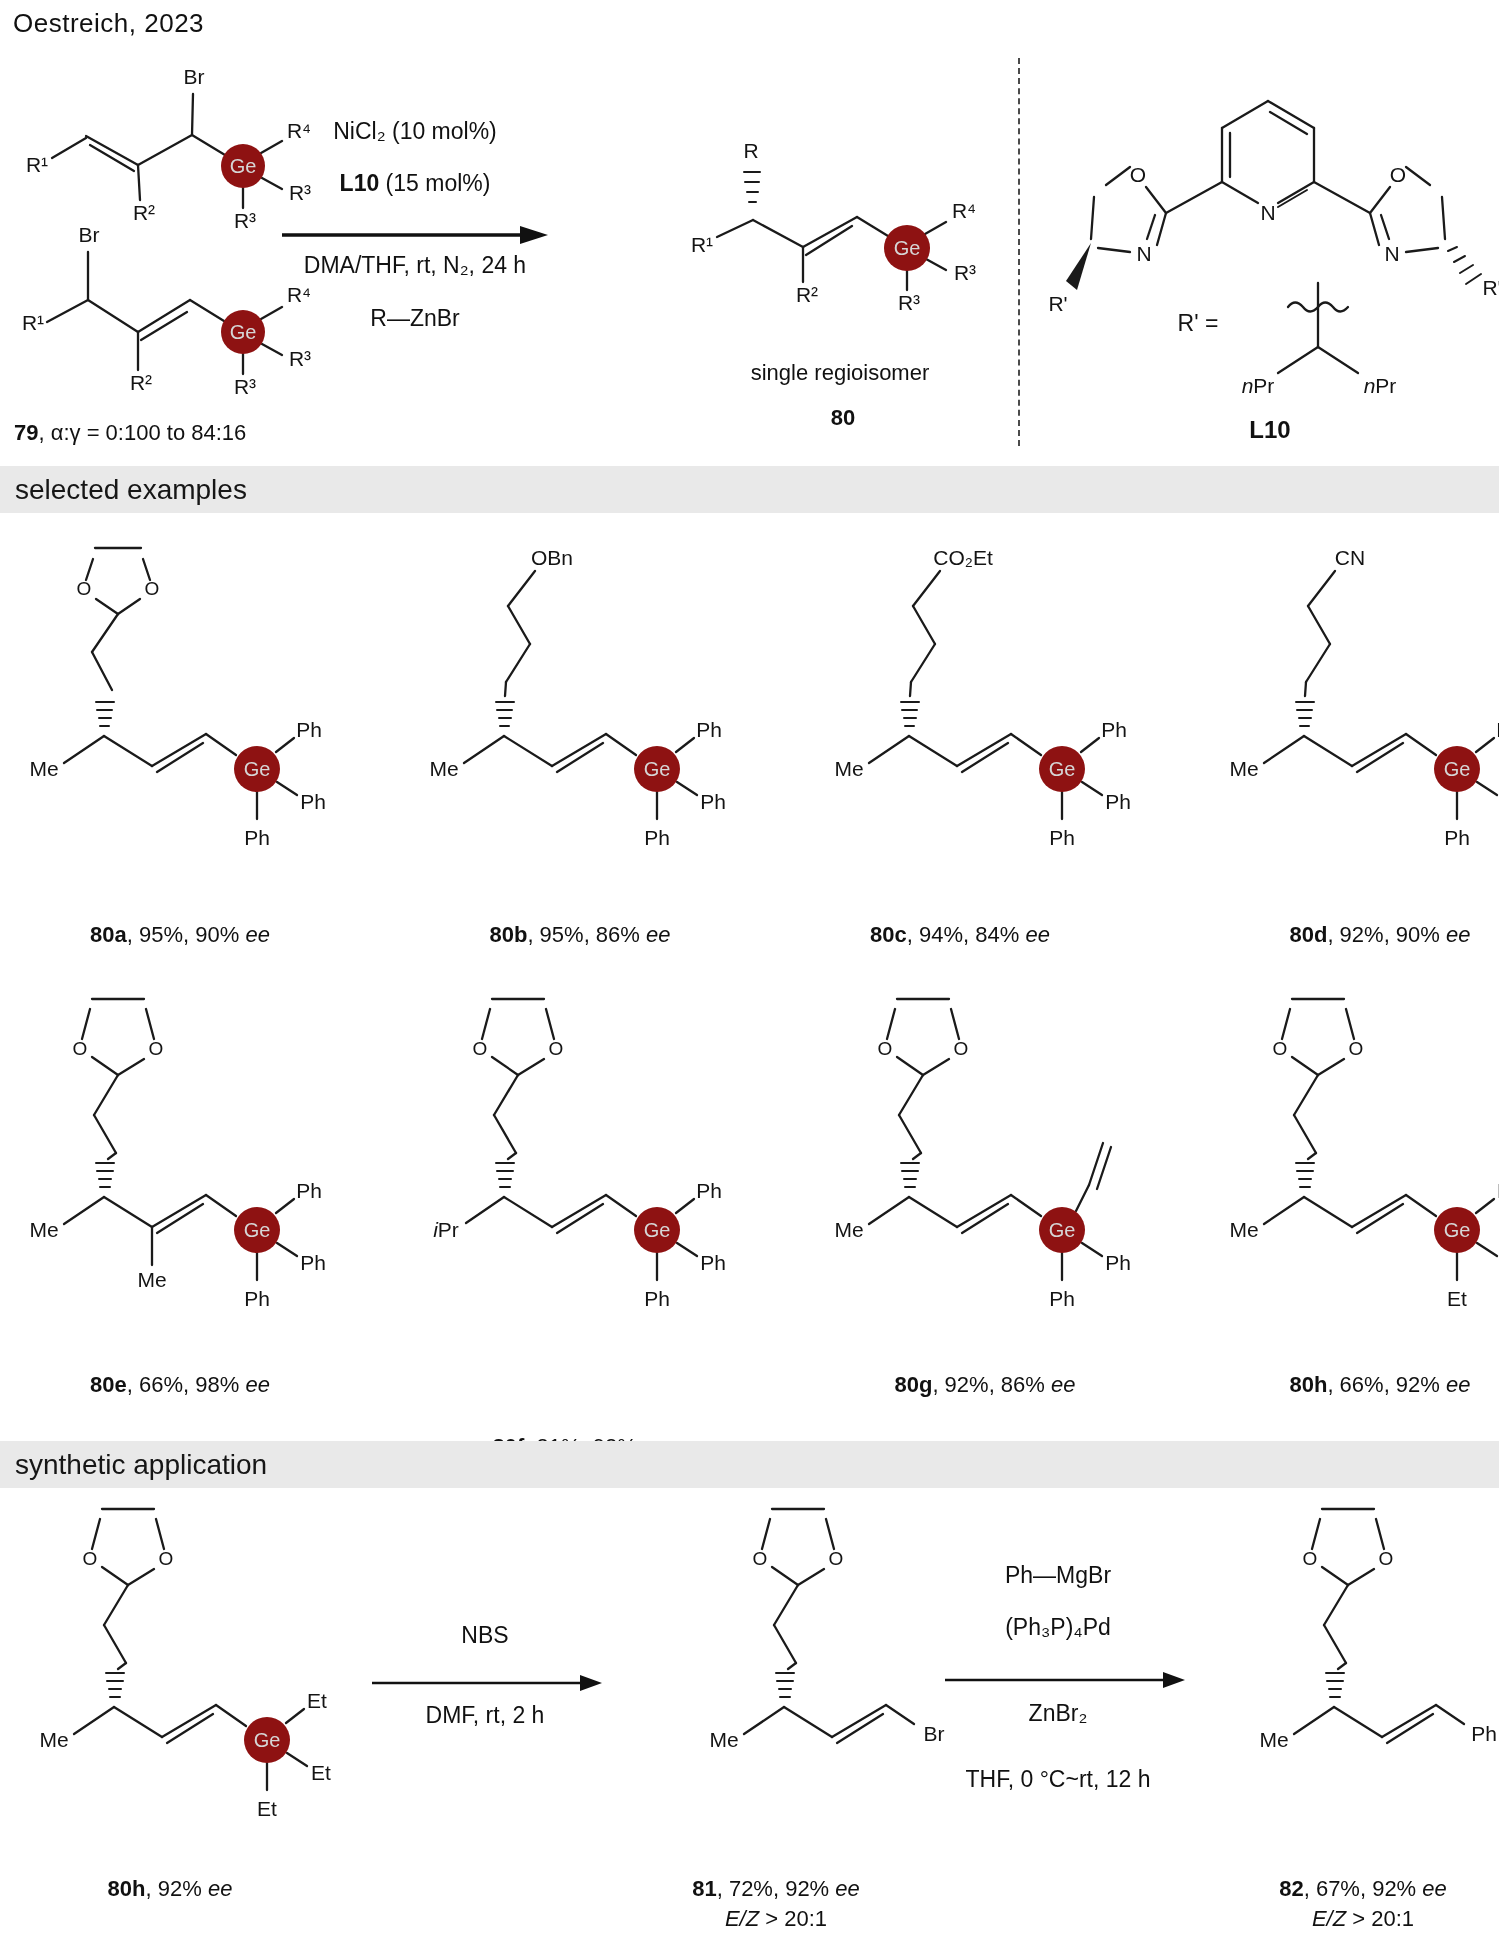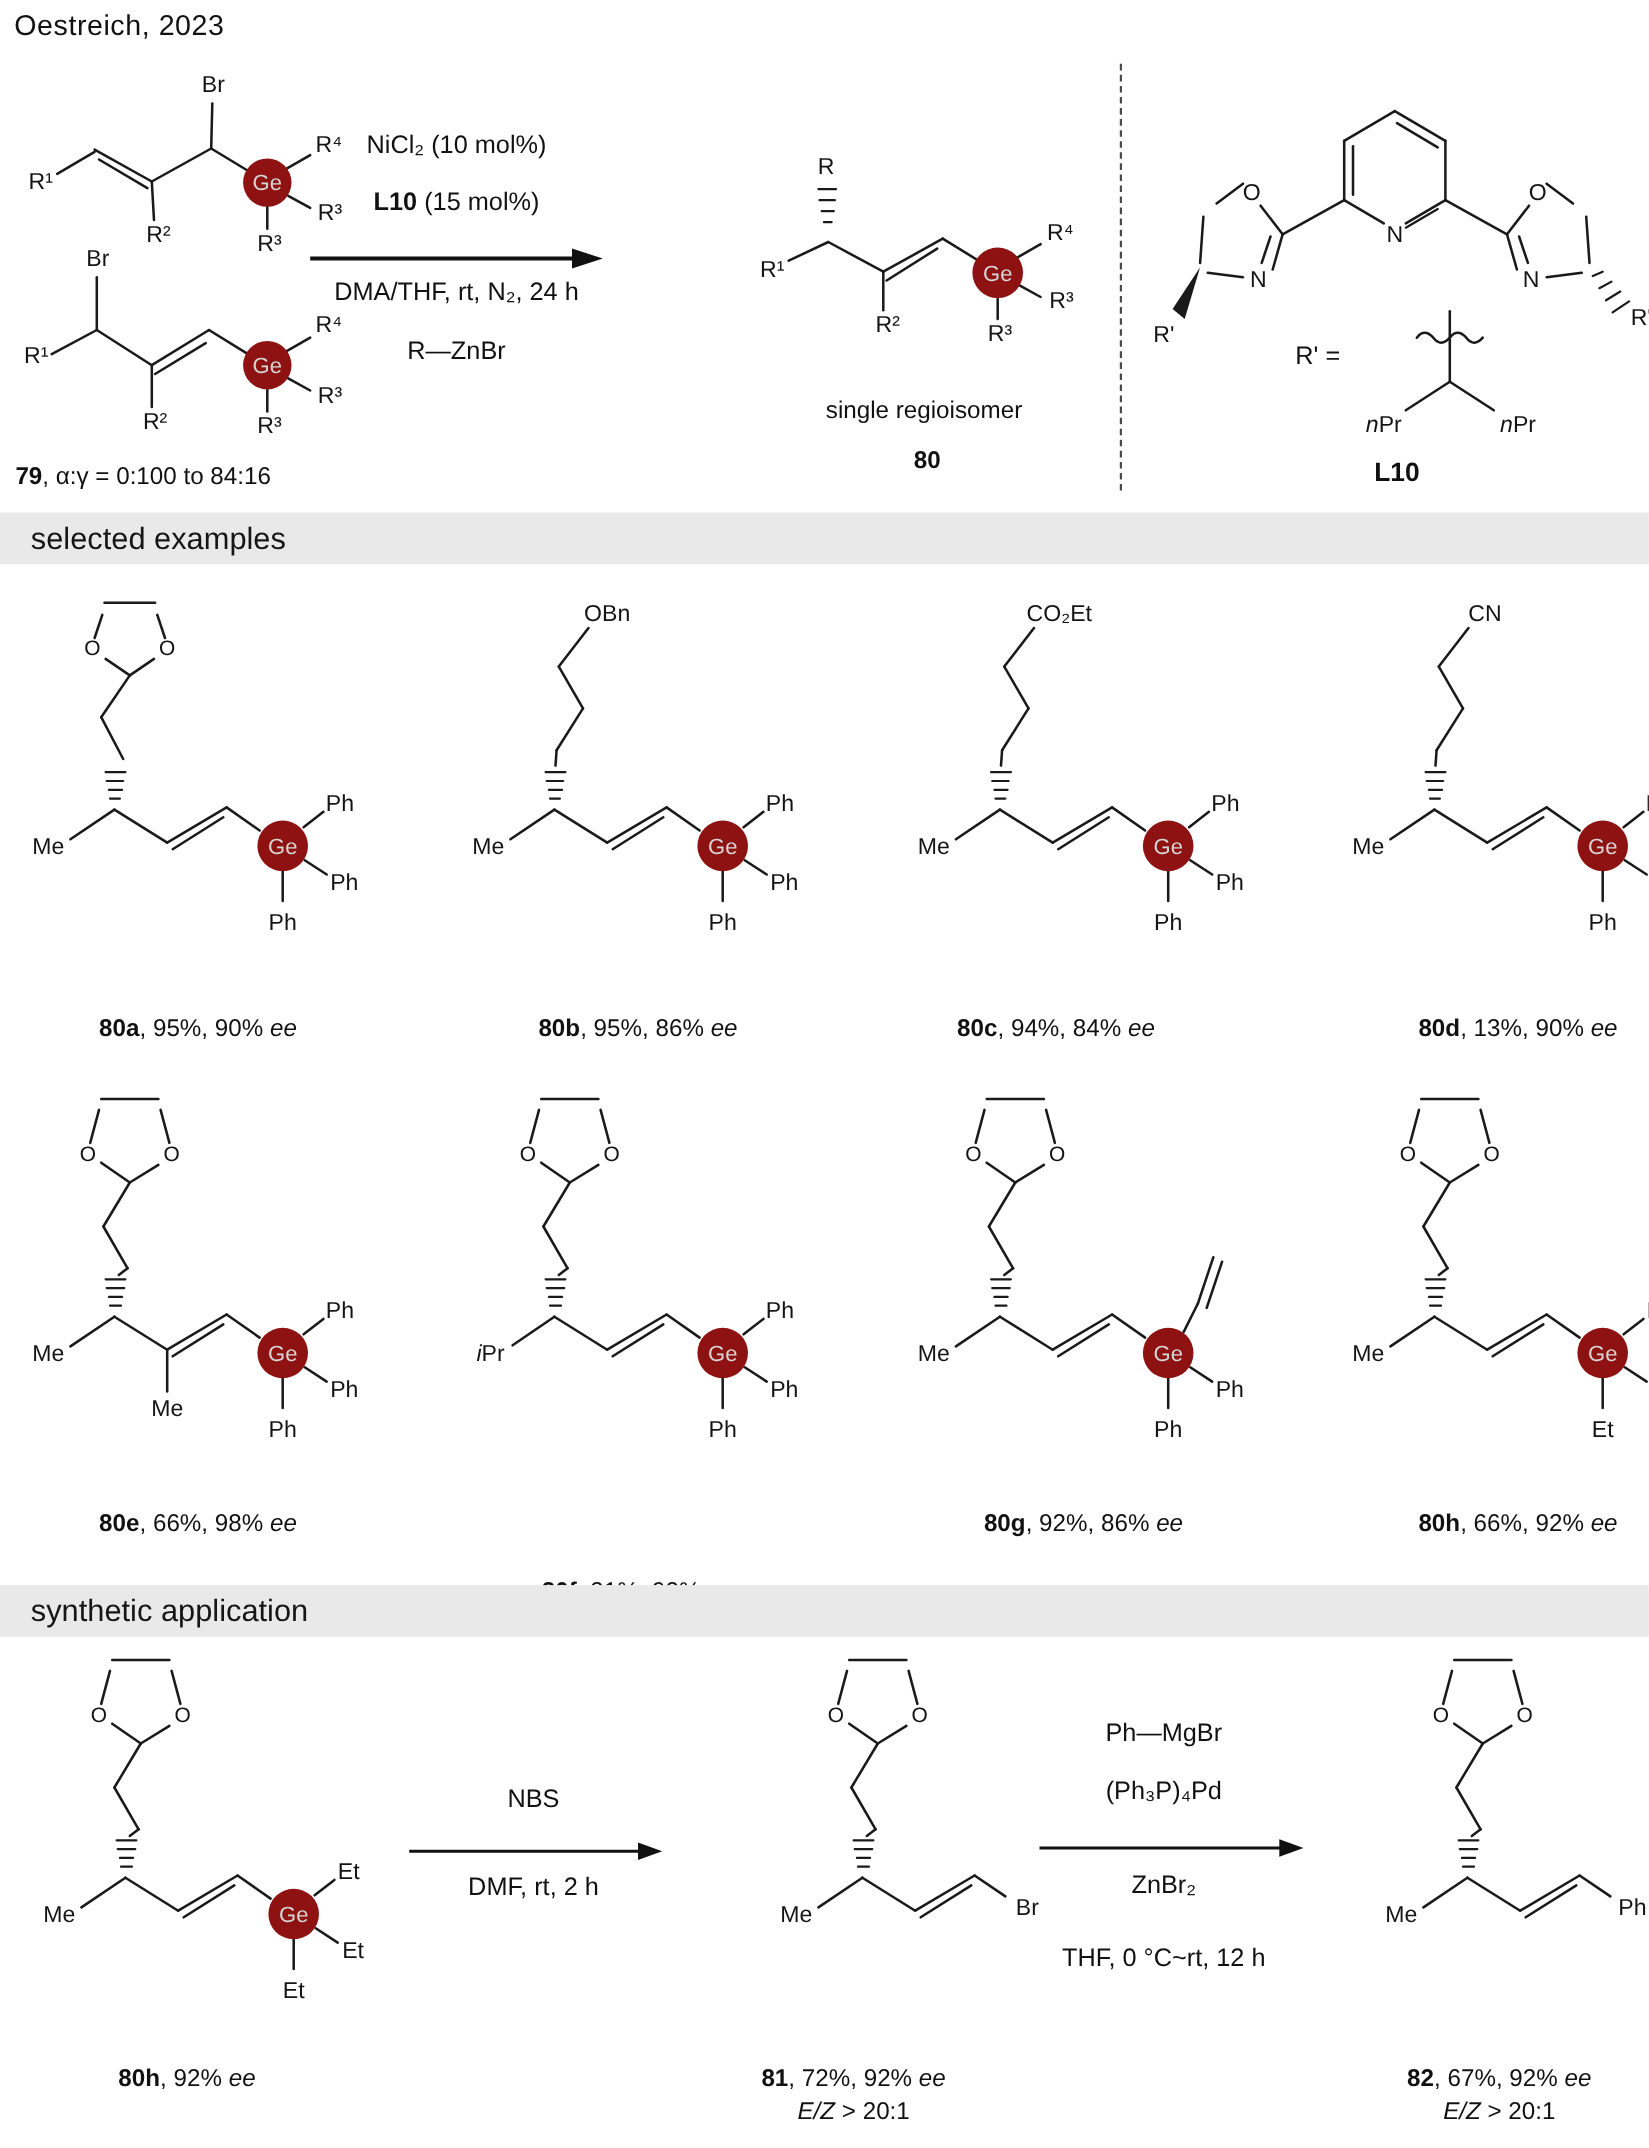--- a/index.html
+++ b/index.html
@@ -2,21 +2,21 @@
 <html style="--ge: #8e1212; --getext: #d6d6d6; --band: #e9e9e9; --bond: #1a1a1a;"><head>
 <meta charset="utf-8">
 <style>
   :root{ --ge:#8e1212; --getext:#d6d6d6; --band:#e9e9e9; --bond:#1a1a1a; }
   *{box-sizing:border-box}
   body{width:1499px;height:1953px;margin:0;position:relative;background:#ffffff;
        font-family:"Liberation Sans",sans-serif;color:#111;}
   .abs{position:absolute}
   .title{font-size:26px;font-weight:normal;letter-spacing:.5px}
   .band{left:0;width:1499px;height:47px;background:var(--band);display:flex;align-items:center;
-        padding-left:28px;font-size:28px;color:#161616}
+        padding-left:15px;font-size:28px;color:#161616}
   .cond{font-size:23px;text-align:center;width:270px}
   .cap{font-size:22px;text-align:center}
   .cap i{}
   .note{font-size:22px;text-align:center}
   .divider{border-left:2px dashed #4a4a4a;width:0;height:388px}
   svg{overflow:visible}
   .bond line,.bond path{stroke:var(--bond);stroke-width:2.3;fill:none;stroke-linecap:round}
   .hash line{stroke:var(--bond);stroke-width:2;stroke-linecap:round}
   .wedge{fill:var(--bond)}
   text.at{font-size:21px;fill:#141414;text-anchor:middle;font-family:"Liberation Sans",sans-serif}
@@ -299,21 +299,21 @@
       <line x1="100" y1="208" x2="109" y2="208"></line>
   </g>
   <text class="at" x="150" y="47">CN</text>
   <text class="at" x="44" y="258">Me</text>
   <circle class="gec" cx="257" cy="251" r="23"></circle>
   <text class="ge" x="257" y="258">Ge</text>
   <text class="at" x="309" y="219">Ph</text>
   <text class="at" x="313" y="291">Ph</text>
   <text class="at" x="257" y="327">Ph</text>
 </svg>
-<div class="abs cap" style="left:1200px;top:922px;width:360px"><b>80d</b><span>, 13%, 90% </span><i>ee</i></div>
+<div class="abs cap" style="left:1200px;top:922px;width:360px"><b>80d</b><span>, 92%, 90% </span><i>ee</i></div>
 
 <svg class="abs" style="left:0px;top:975px" width="360" height="410">
   <g class="bond">
     <line x1="118" y1="100" x2="92" y2="82"></line>
       <line x1="82" y1="64" x2="90" y2="34"></line>
     <line x1="92" y1="24" x2="144" y2="24"></line>
       <line x1="146" y1="34" x2="154" y2="64"></line>
     <line x1="144" y1="84" x2="118" y2="100"></line>
     <line x1="118" y1="100" x2="94" y2="140"></line>
       <line x1="94" y1="140" x2="116" y2="178"></line>

